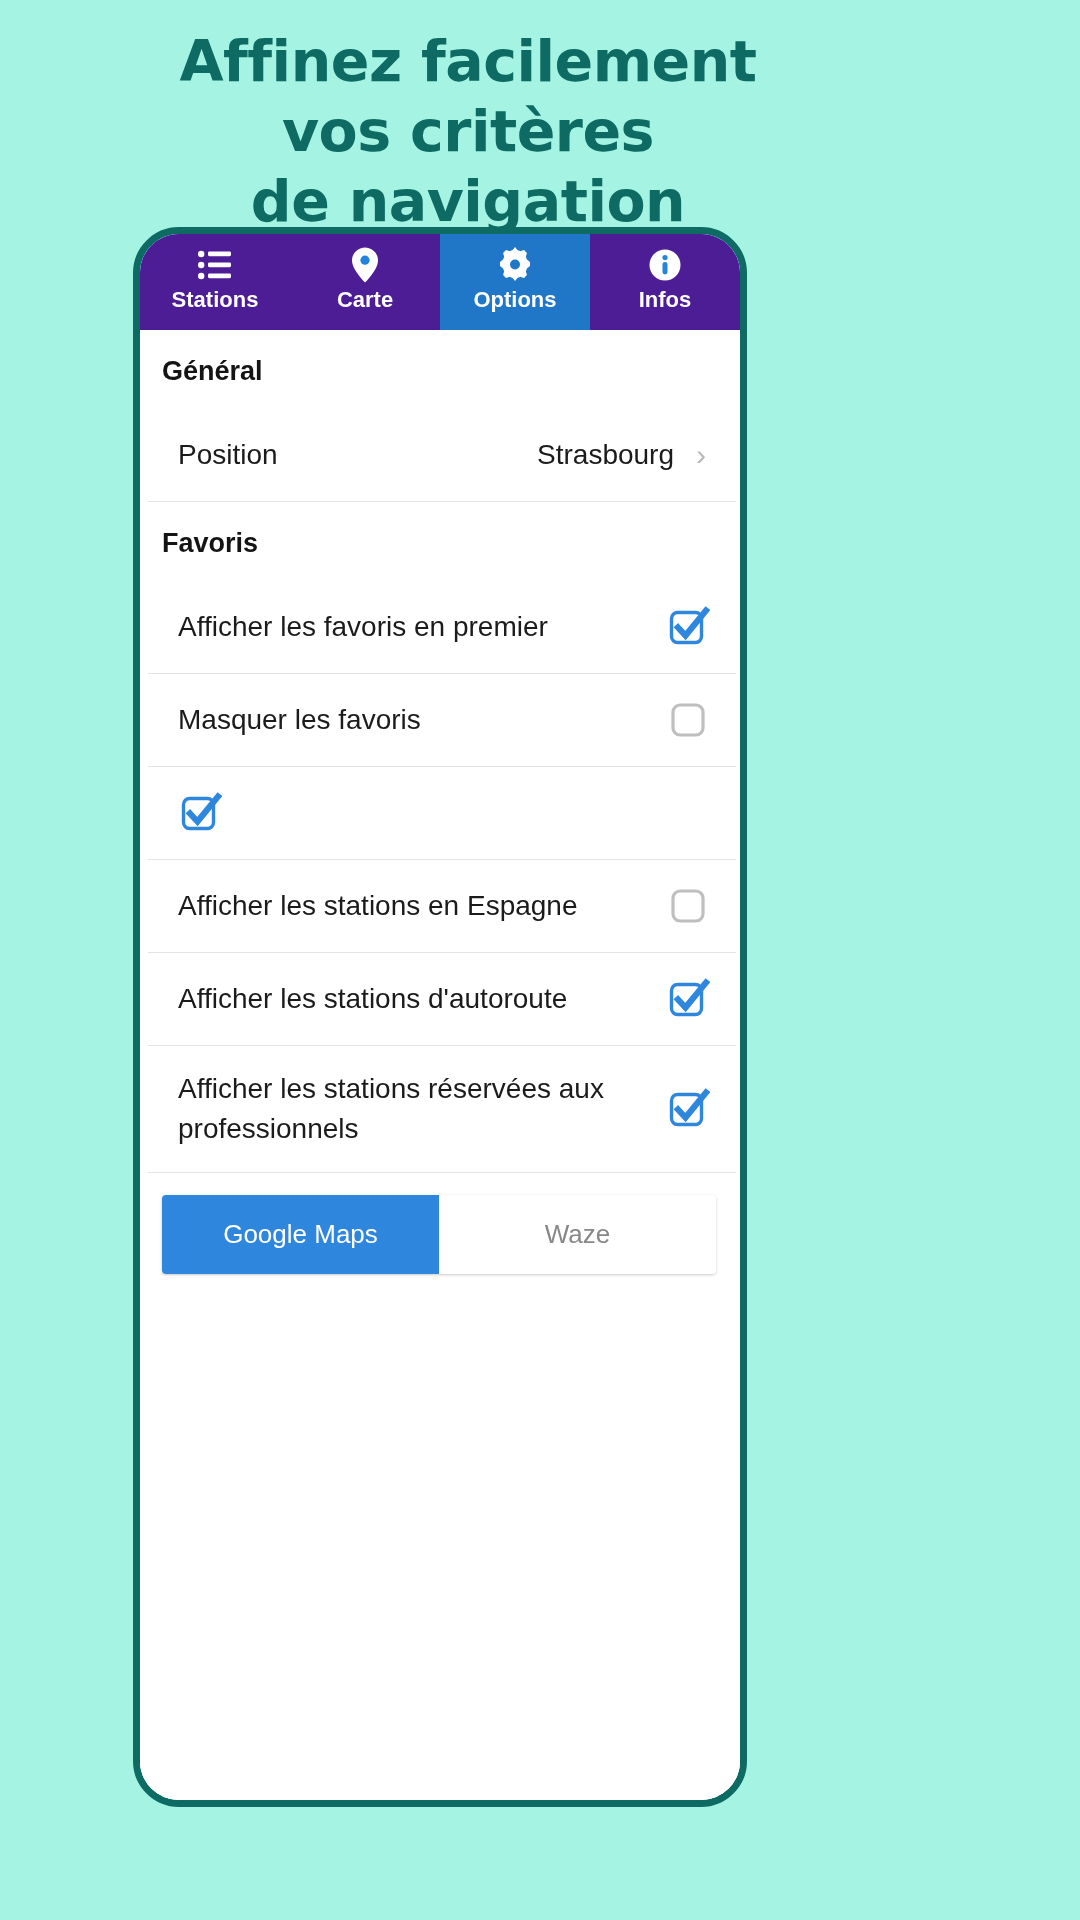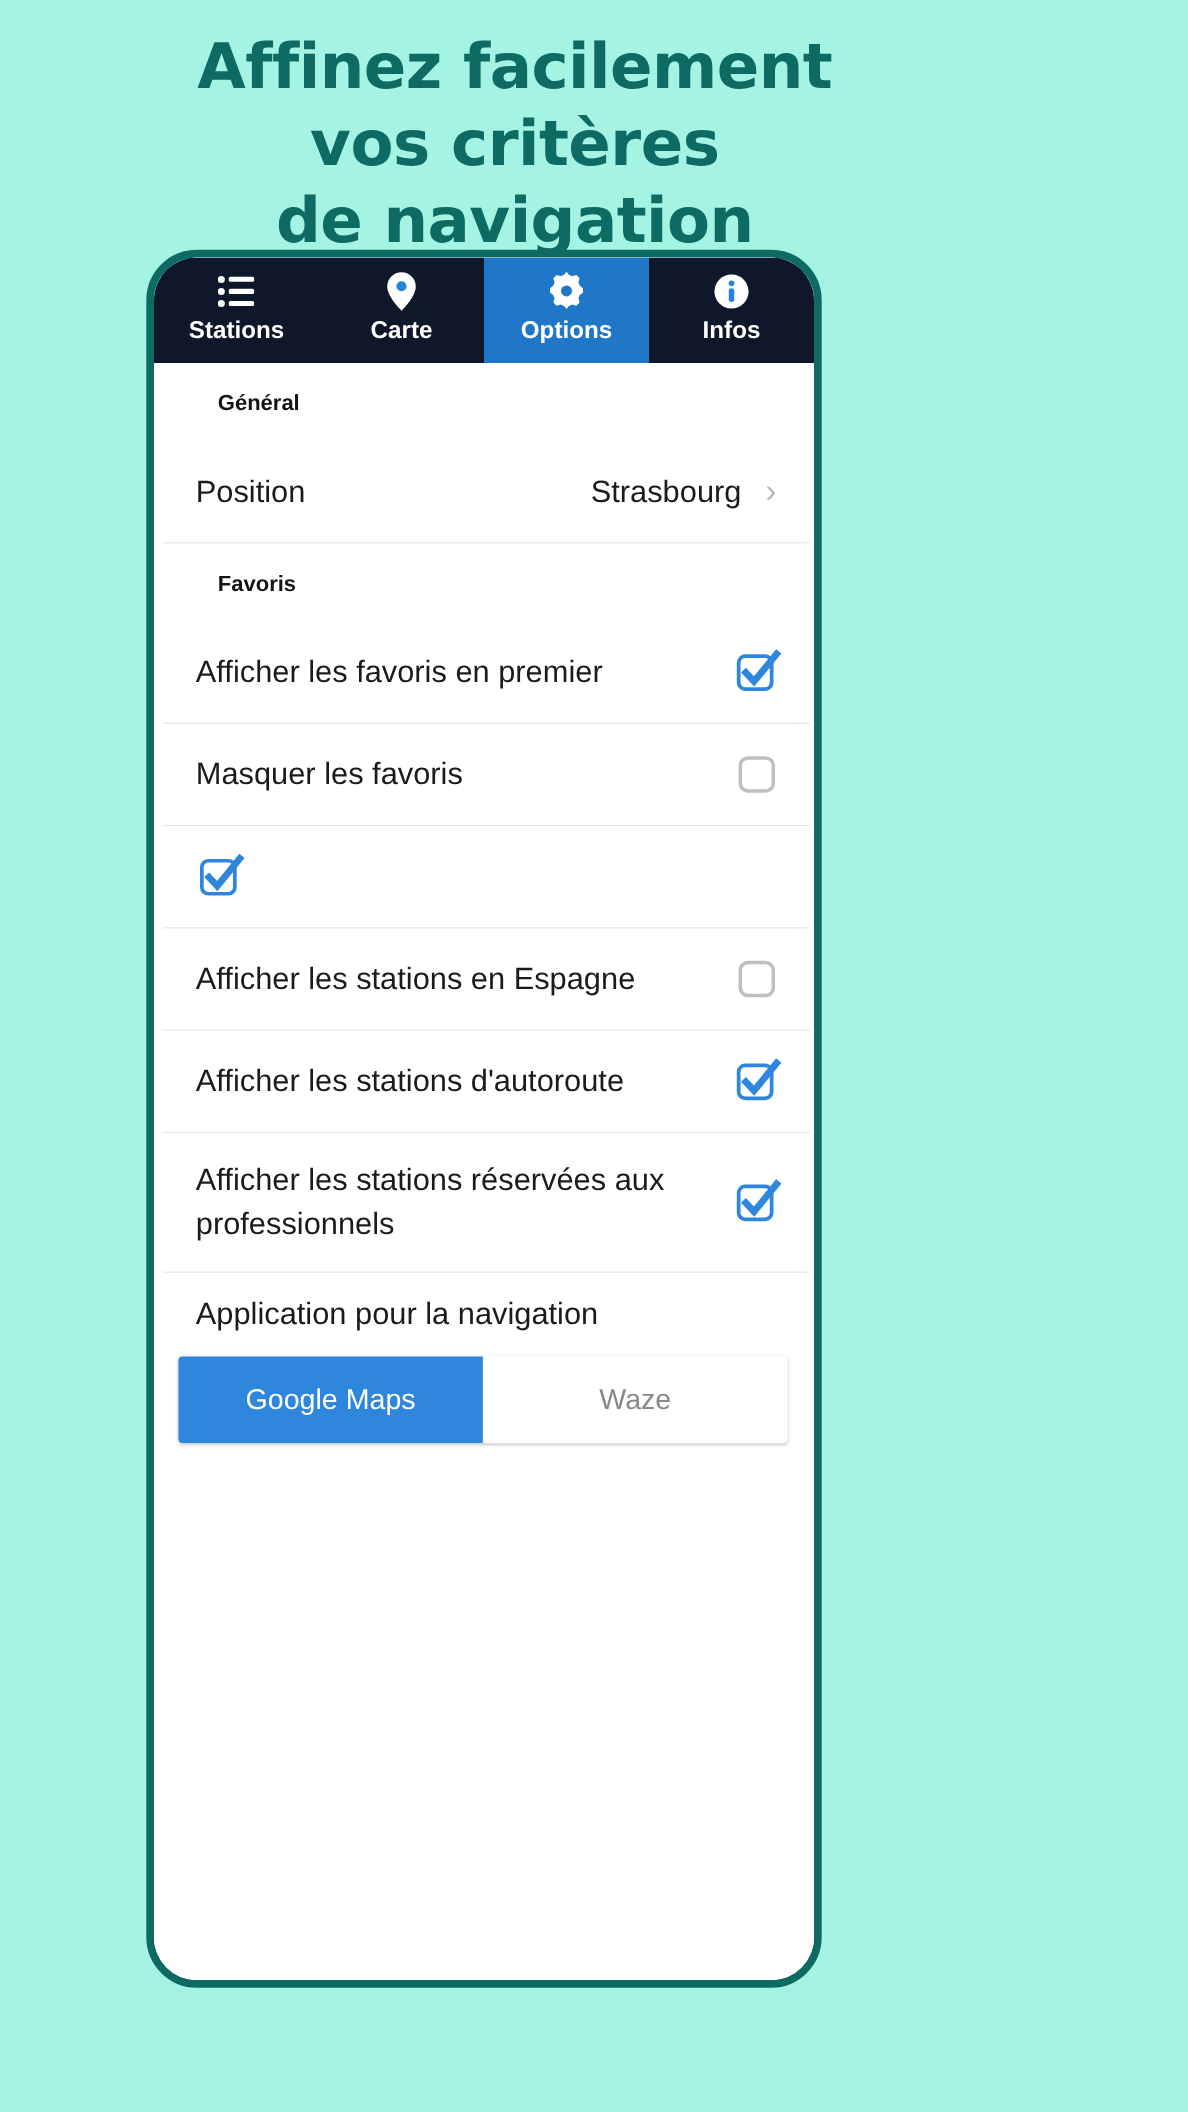--- a/index.html
+++ b/index.html
@@ -61,21 +61,21 @@
     flex: 0 0 auto;
   }
   .tab {
     flex: 1 1 0;
     display: flex;
     flex-direction: column;
     align-items: center;
     justify-content: flex-start;
     padding-top: 13px;
     box-sizing: border-box;
-    background: #0f172a;
+    background: #4c1d95;
     position: relative;
   }
   .tab.active {
     background: #2077c8;
   }
   .tab-icon {
     height: 36px;
     display: flex;
     align-items: center;
     justify-content: center;
@@ -90,26 +90,25 @@
     line-height: 26px;
   }
 
   
   .settings {
     flex: 1 1 auto;
     background: #ffffff;
     overflow: hidden;
   }
   .section-header {
-    font-size: 20px;
+    font-size: 27px;
     font-weight: bold;
     color: #141414;
     padding: 26px 0 22px 22px;
     font-family: "Liberation Sans", sans-serif;
-    margin-left: 36px;
   }
   .divider {
     height: 1px;
     background: #e3e3e3;
     margin-left: 8px;
     margin-right: 4px;
   }
 
   .row {
     display: flex;
@@ -309,21 +308,20 @@
         <span class="cb">
           <svg width="44" height="44" viewBox="0 0 44 44">
             <rect x="5.5" y="7.5" width="30" height="30" rx="6" fill="none" stroke="#2f86dd" stroke-width="3.4"></rect>
             <path d="M12 22.5l7.5 8L40 5.5" fill="none" stroke="#2f86dd" stroke-width="6.2" stroke-linecap="square" stroke-linejoin="miter"></path>
           </svg>
         </span>
       </div>
       <div class="divider"></div>
 
       <div class="navblock">
-        <div class="navblock-title">Application pour la navigation</div>
         <div class="segmented">
           <div class="seg seg-on">Google Maps</div>
           <div class="seg seg-off">Waze</div>
         </div>
       </div>
 
     </div>
   </div>
 </div>
 

